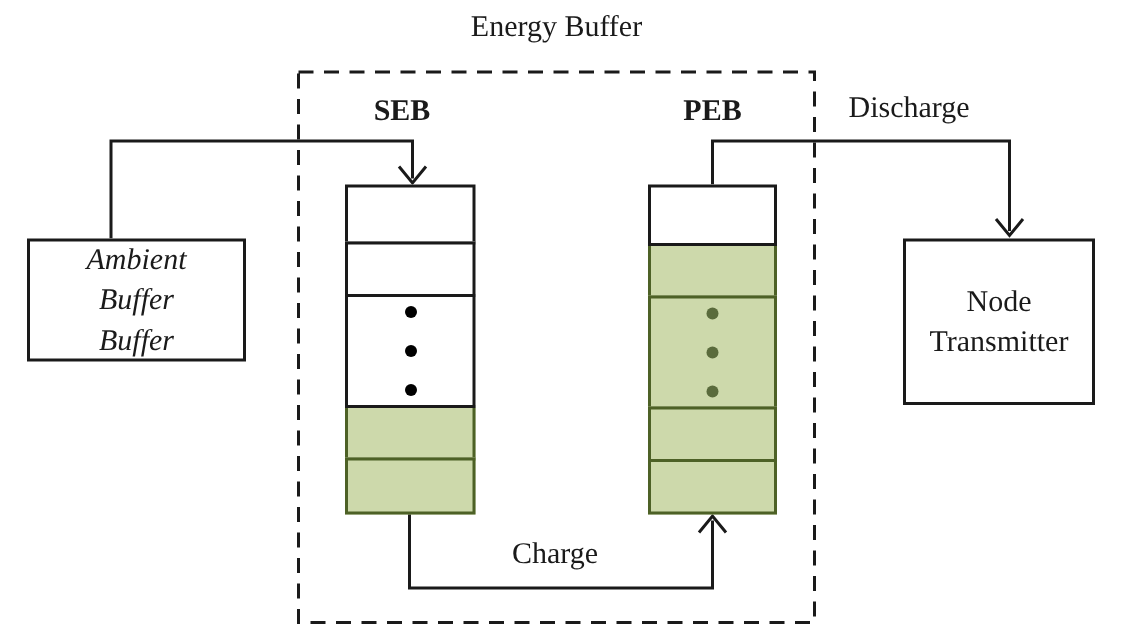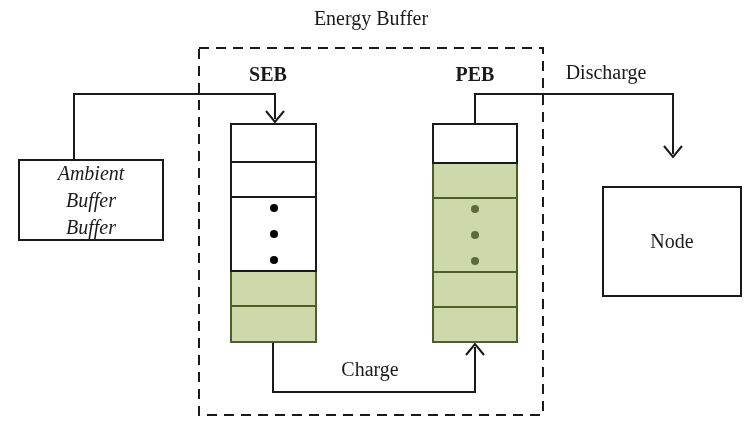--- a/index.html
+++ b/index.html
@@ -49,22 +49,23 @@
   <div class="lbl" style="left:425px;top:62px;width:100px;font-weight:bold;">PEB</div>
   <div class="lbl" style="left:546px;top:60px;width:120px;">Discharge</div>
   <div class="lbl" style="left:320px;top:357px;width:100px;">Charge</div>
 
   <div class="box" style="left:18px;top:159px;width:146px;height:82px;font-style:italic;">
     <span>Ambient</span>
     <span>Buffer</span>
     <span>Buffer</span>
   </div>
 
-  <div class="box" style="left:602px;top:159px;width:140px;height:111px;margin-top:27px;">
+  <div class="box" style="left:602px;top:159px;width:128px;height:111px;">
     <span>Node</span>
+    <span>Transmitter</span>
   </div>
 
   <div class="column seb-col" style="left:230px;top:123px;width:87px;">
     <div class="cell empty" style="top:0;height:40px;"></div>
     <div class="cell empty" style="top:38px;height:37px;"></div>
     <div class="cell empty ellipsis" style="top:73px;height:76px;">
       <span class="dot"></span>
       <span class="dot"></span>
       <span class="dot"></span>
     </div>

